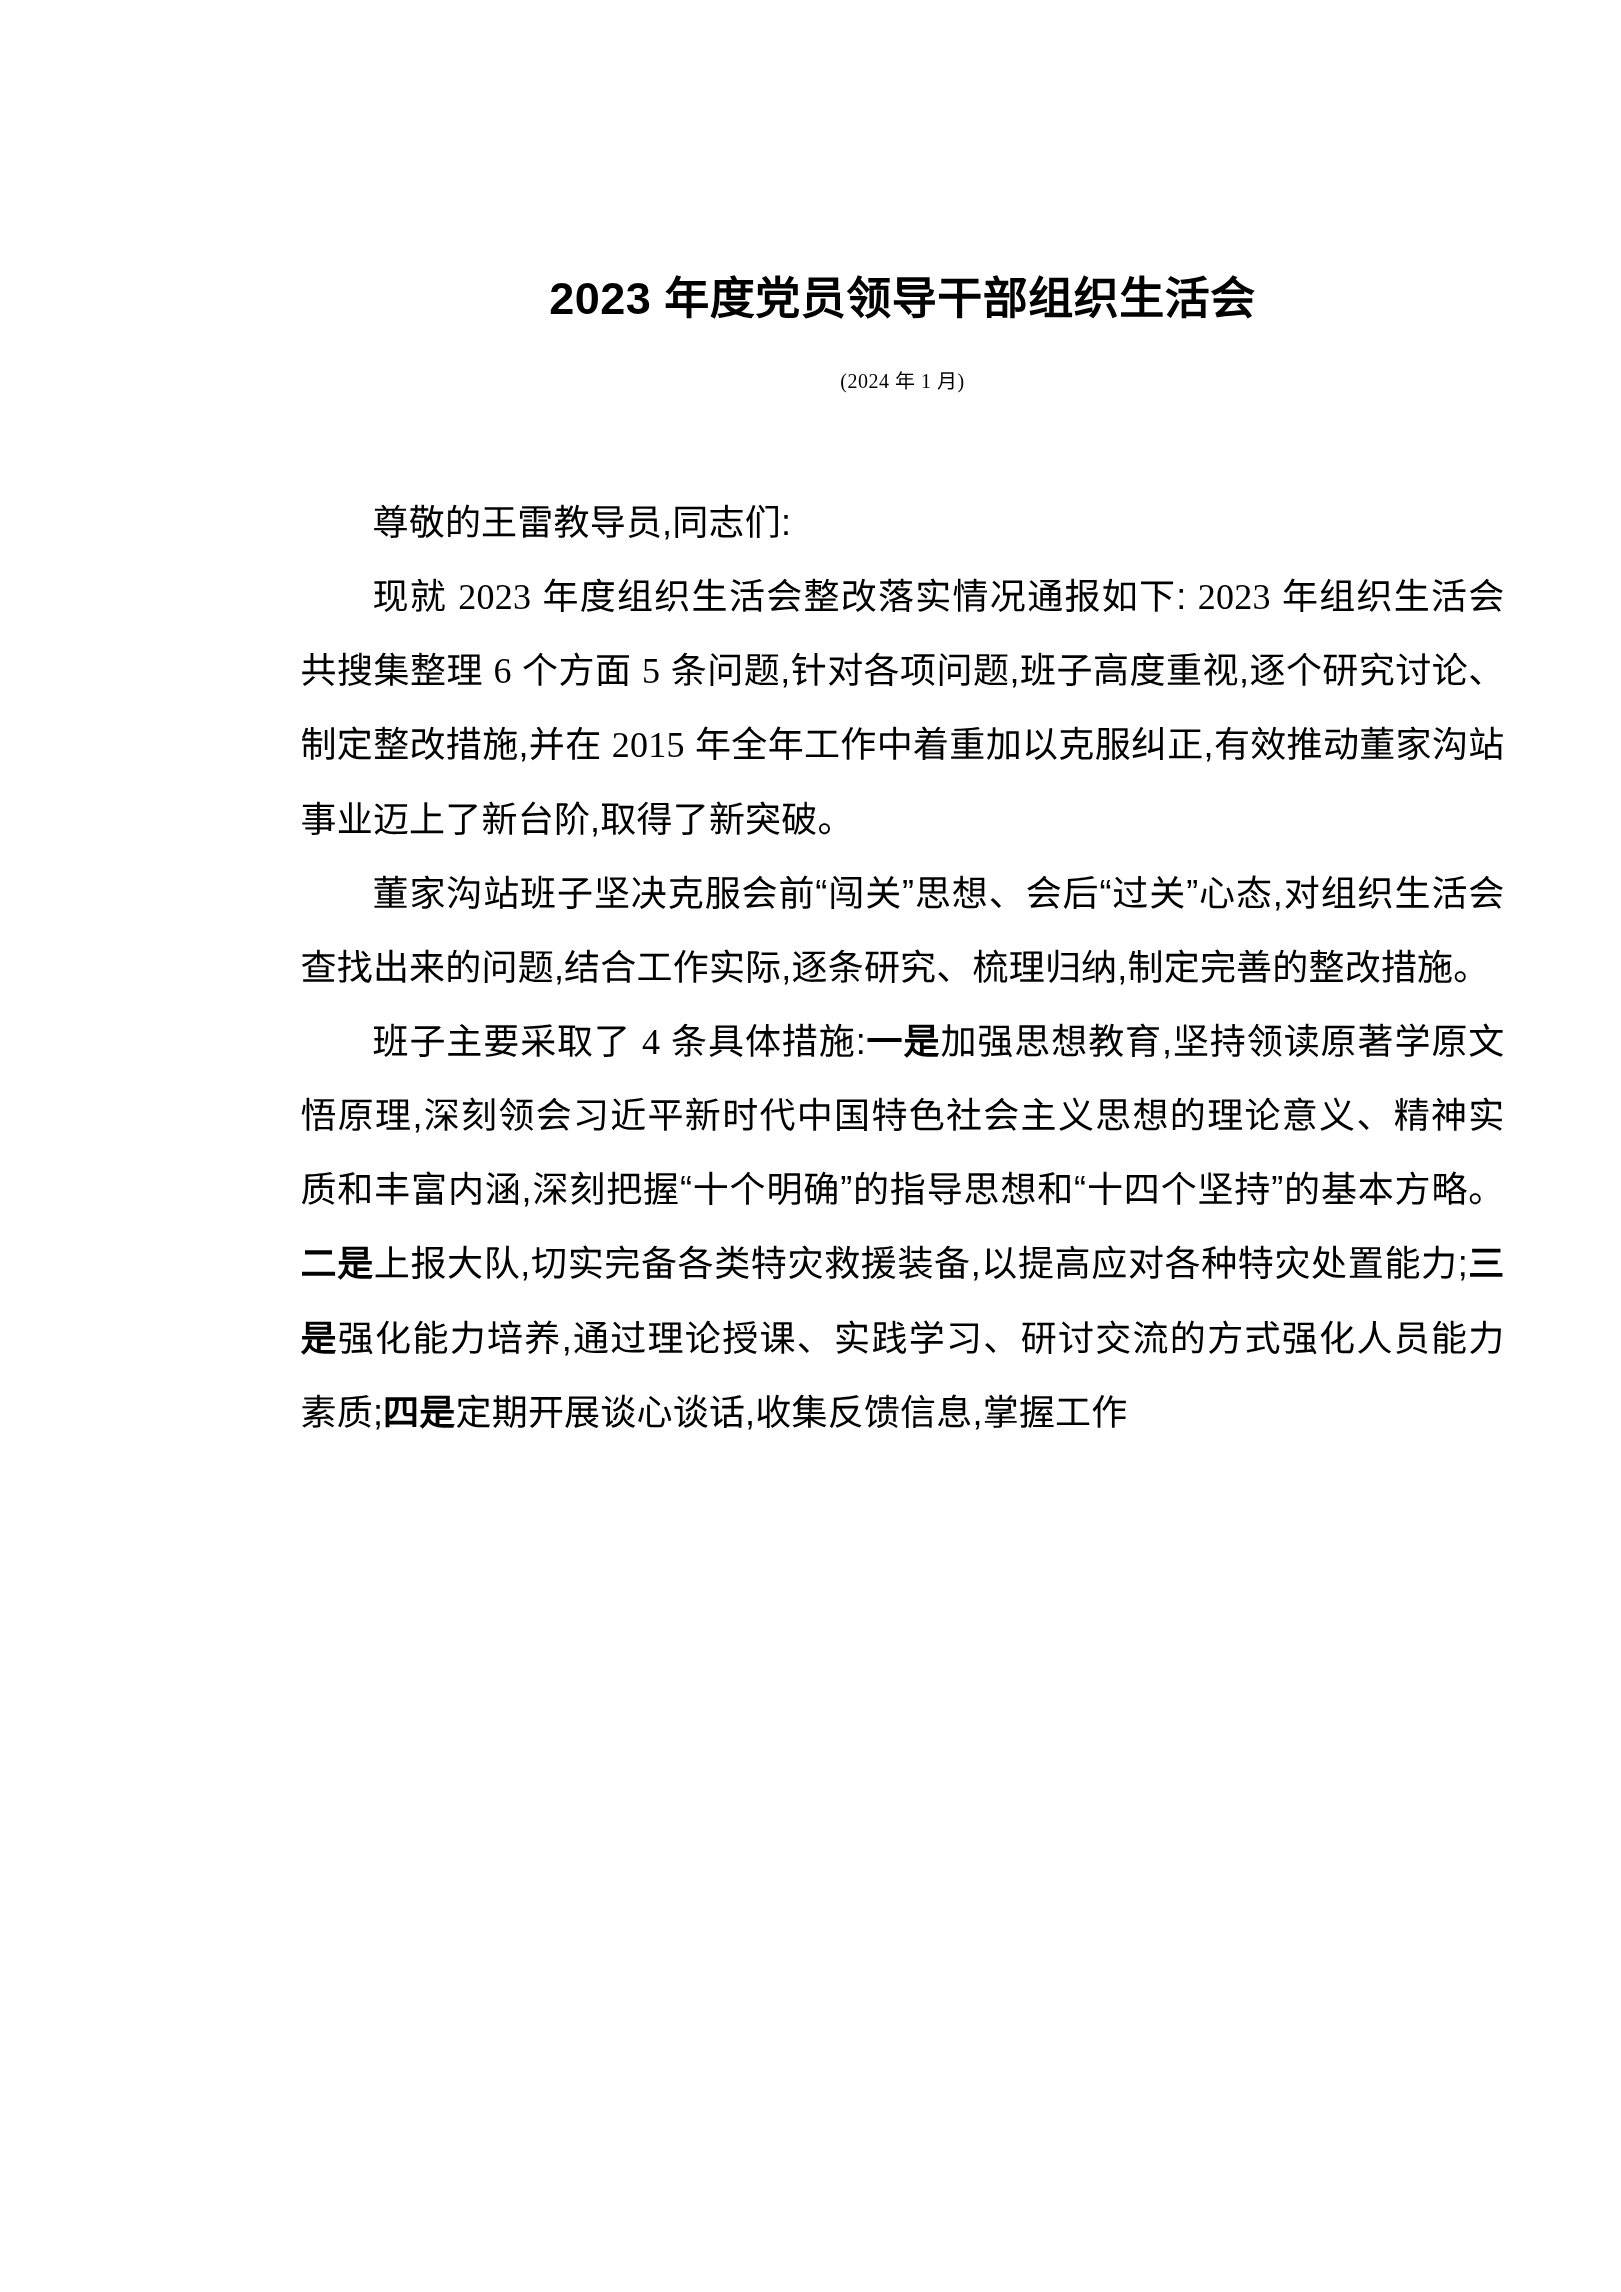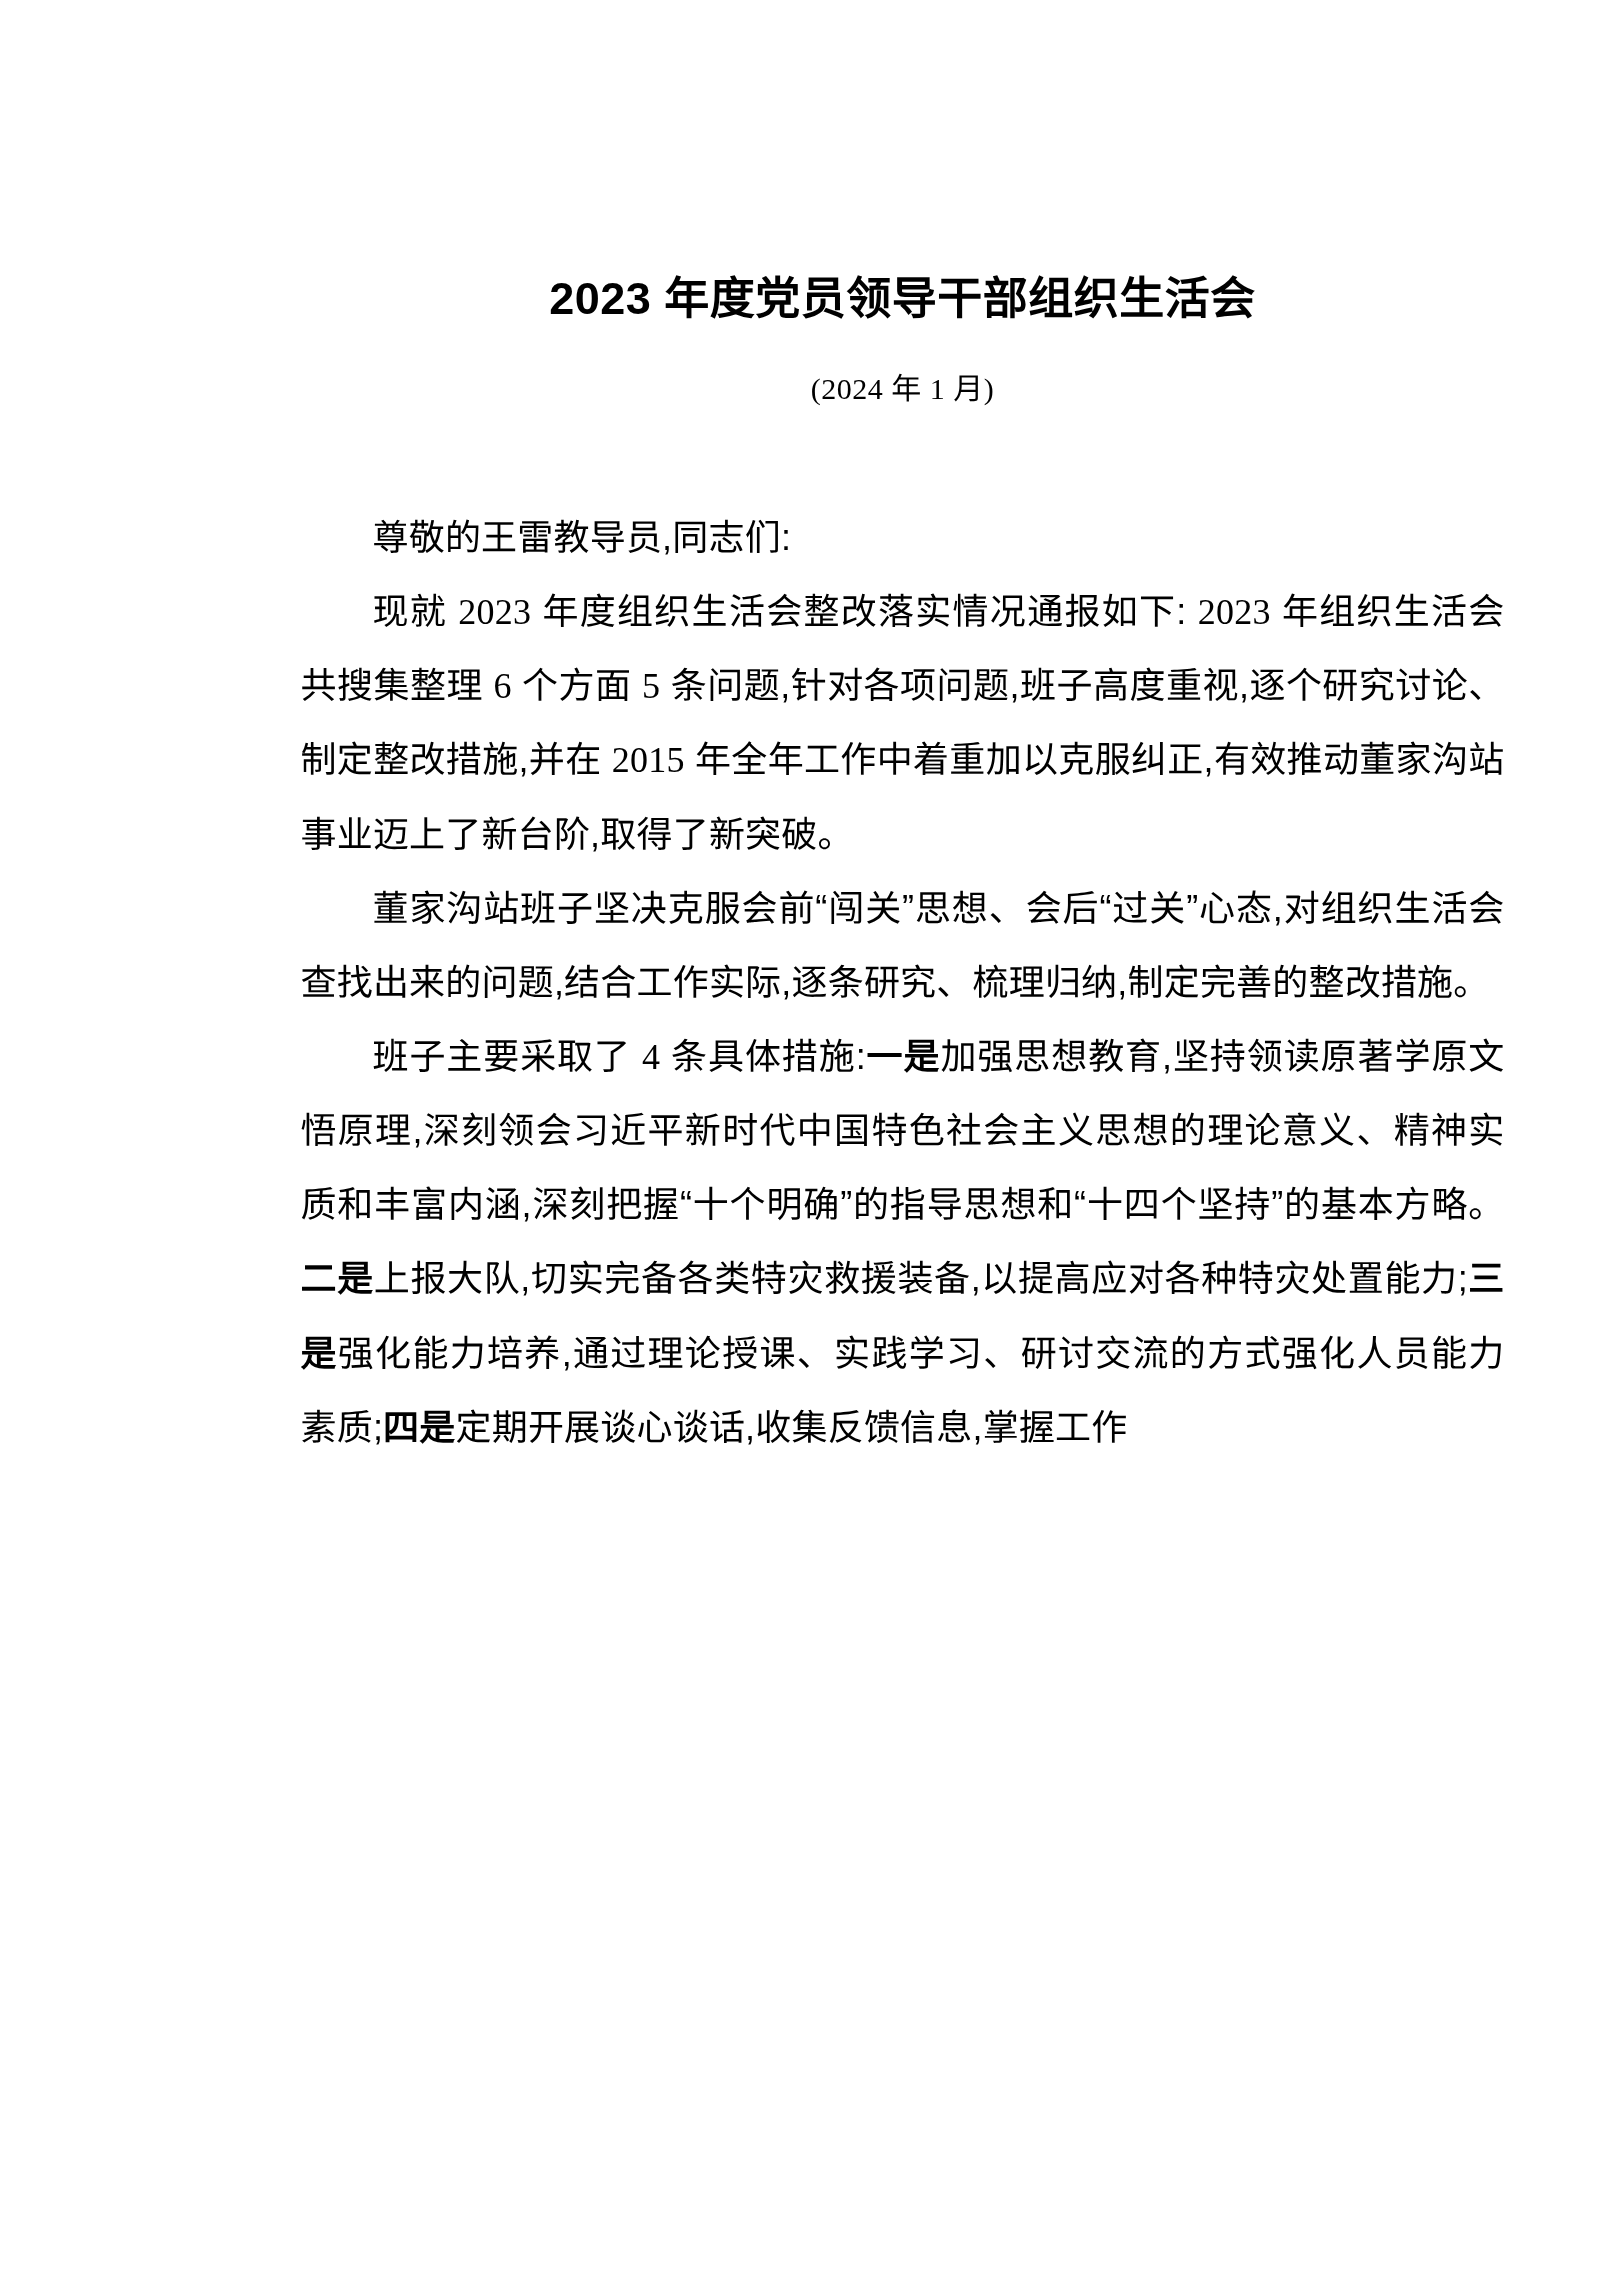--- a/index.html
+++ b/index.html
@@ -48,21 +48,21 @@
   .doc-subtitle {
     font-family: "Liberation Sans", "DejaVu Sans", sans-serif;
     font-size: 32px;
     font-weight: 400;
     line-height: 1.5;
     margin: 13.7px 0 0 0;
     letter-spacing: 0.5px;
   }
   .doc-date {
     font-family: "Liberation Serif", "DejaVu Serif", serif;
-    font-size: 30px;
+    font-size: 20px;
     font-weight: 400;
     line-height: 1.5;
     margin: 35px 0 0 0;
     letter-spacing: 0.5px;
   }
 
   
   .body-block {
     margin-top: 90px;
   }

